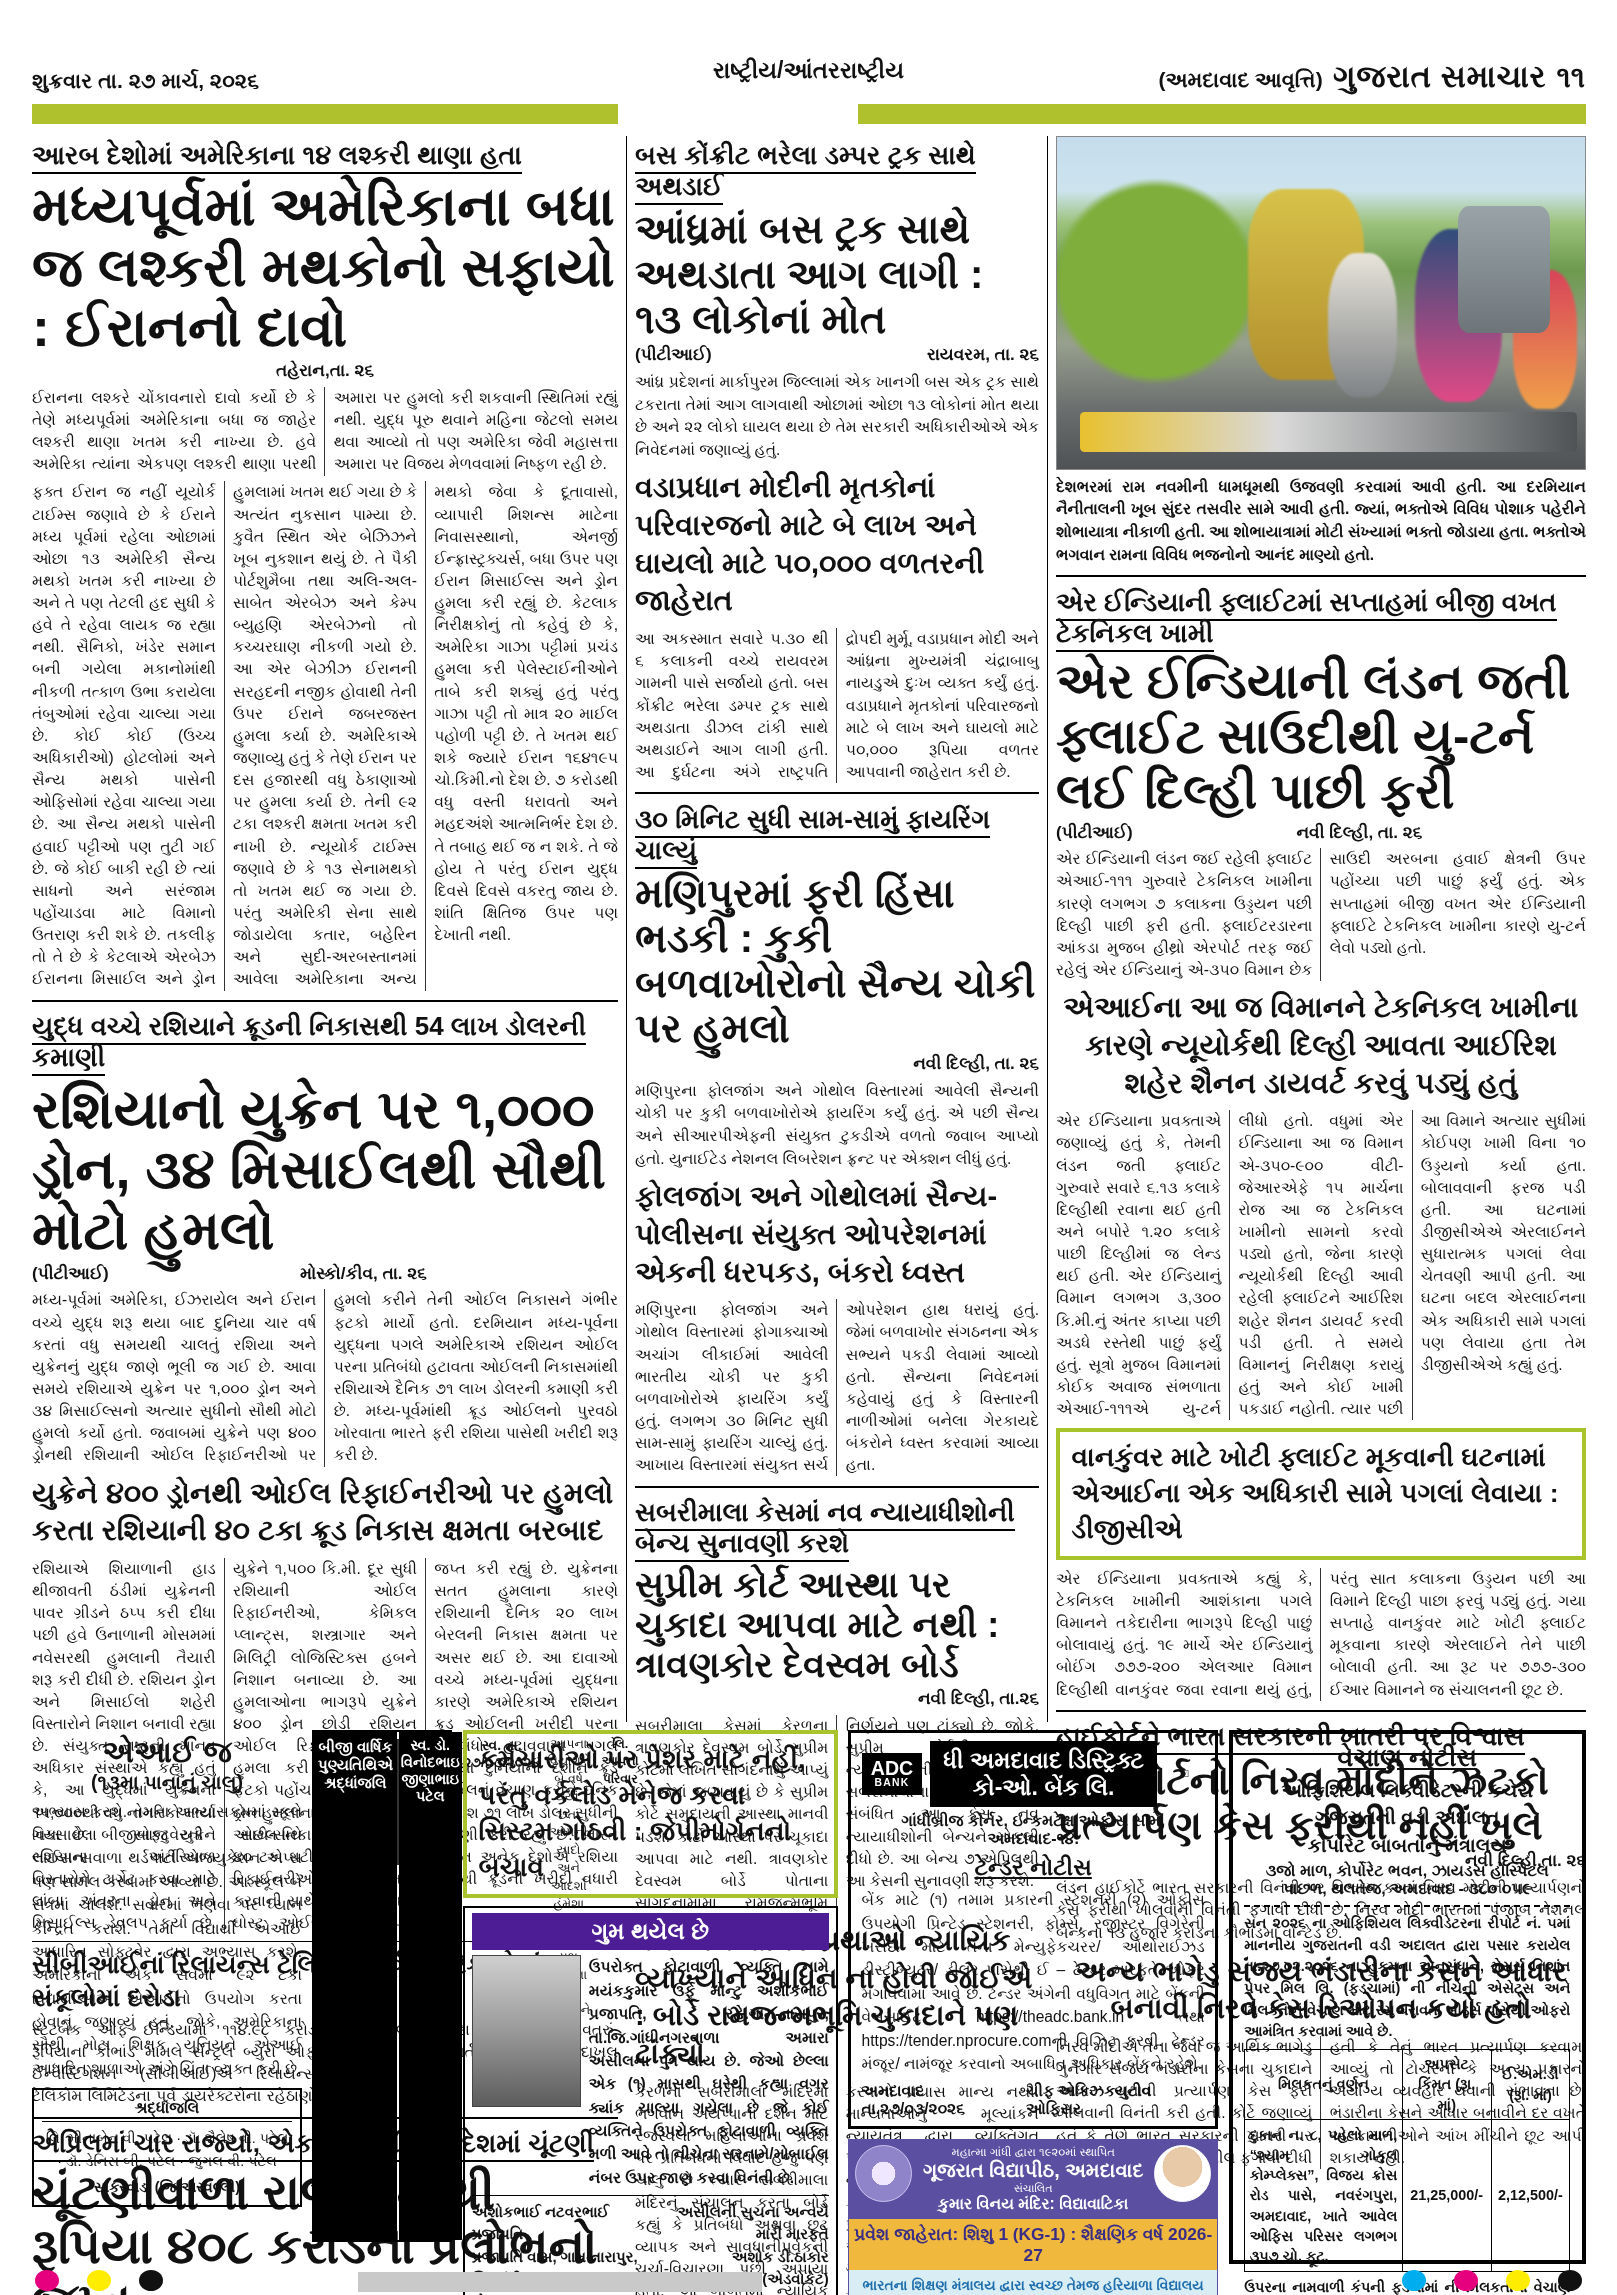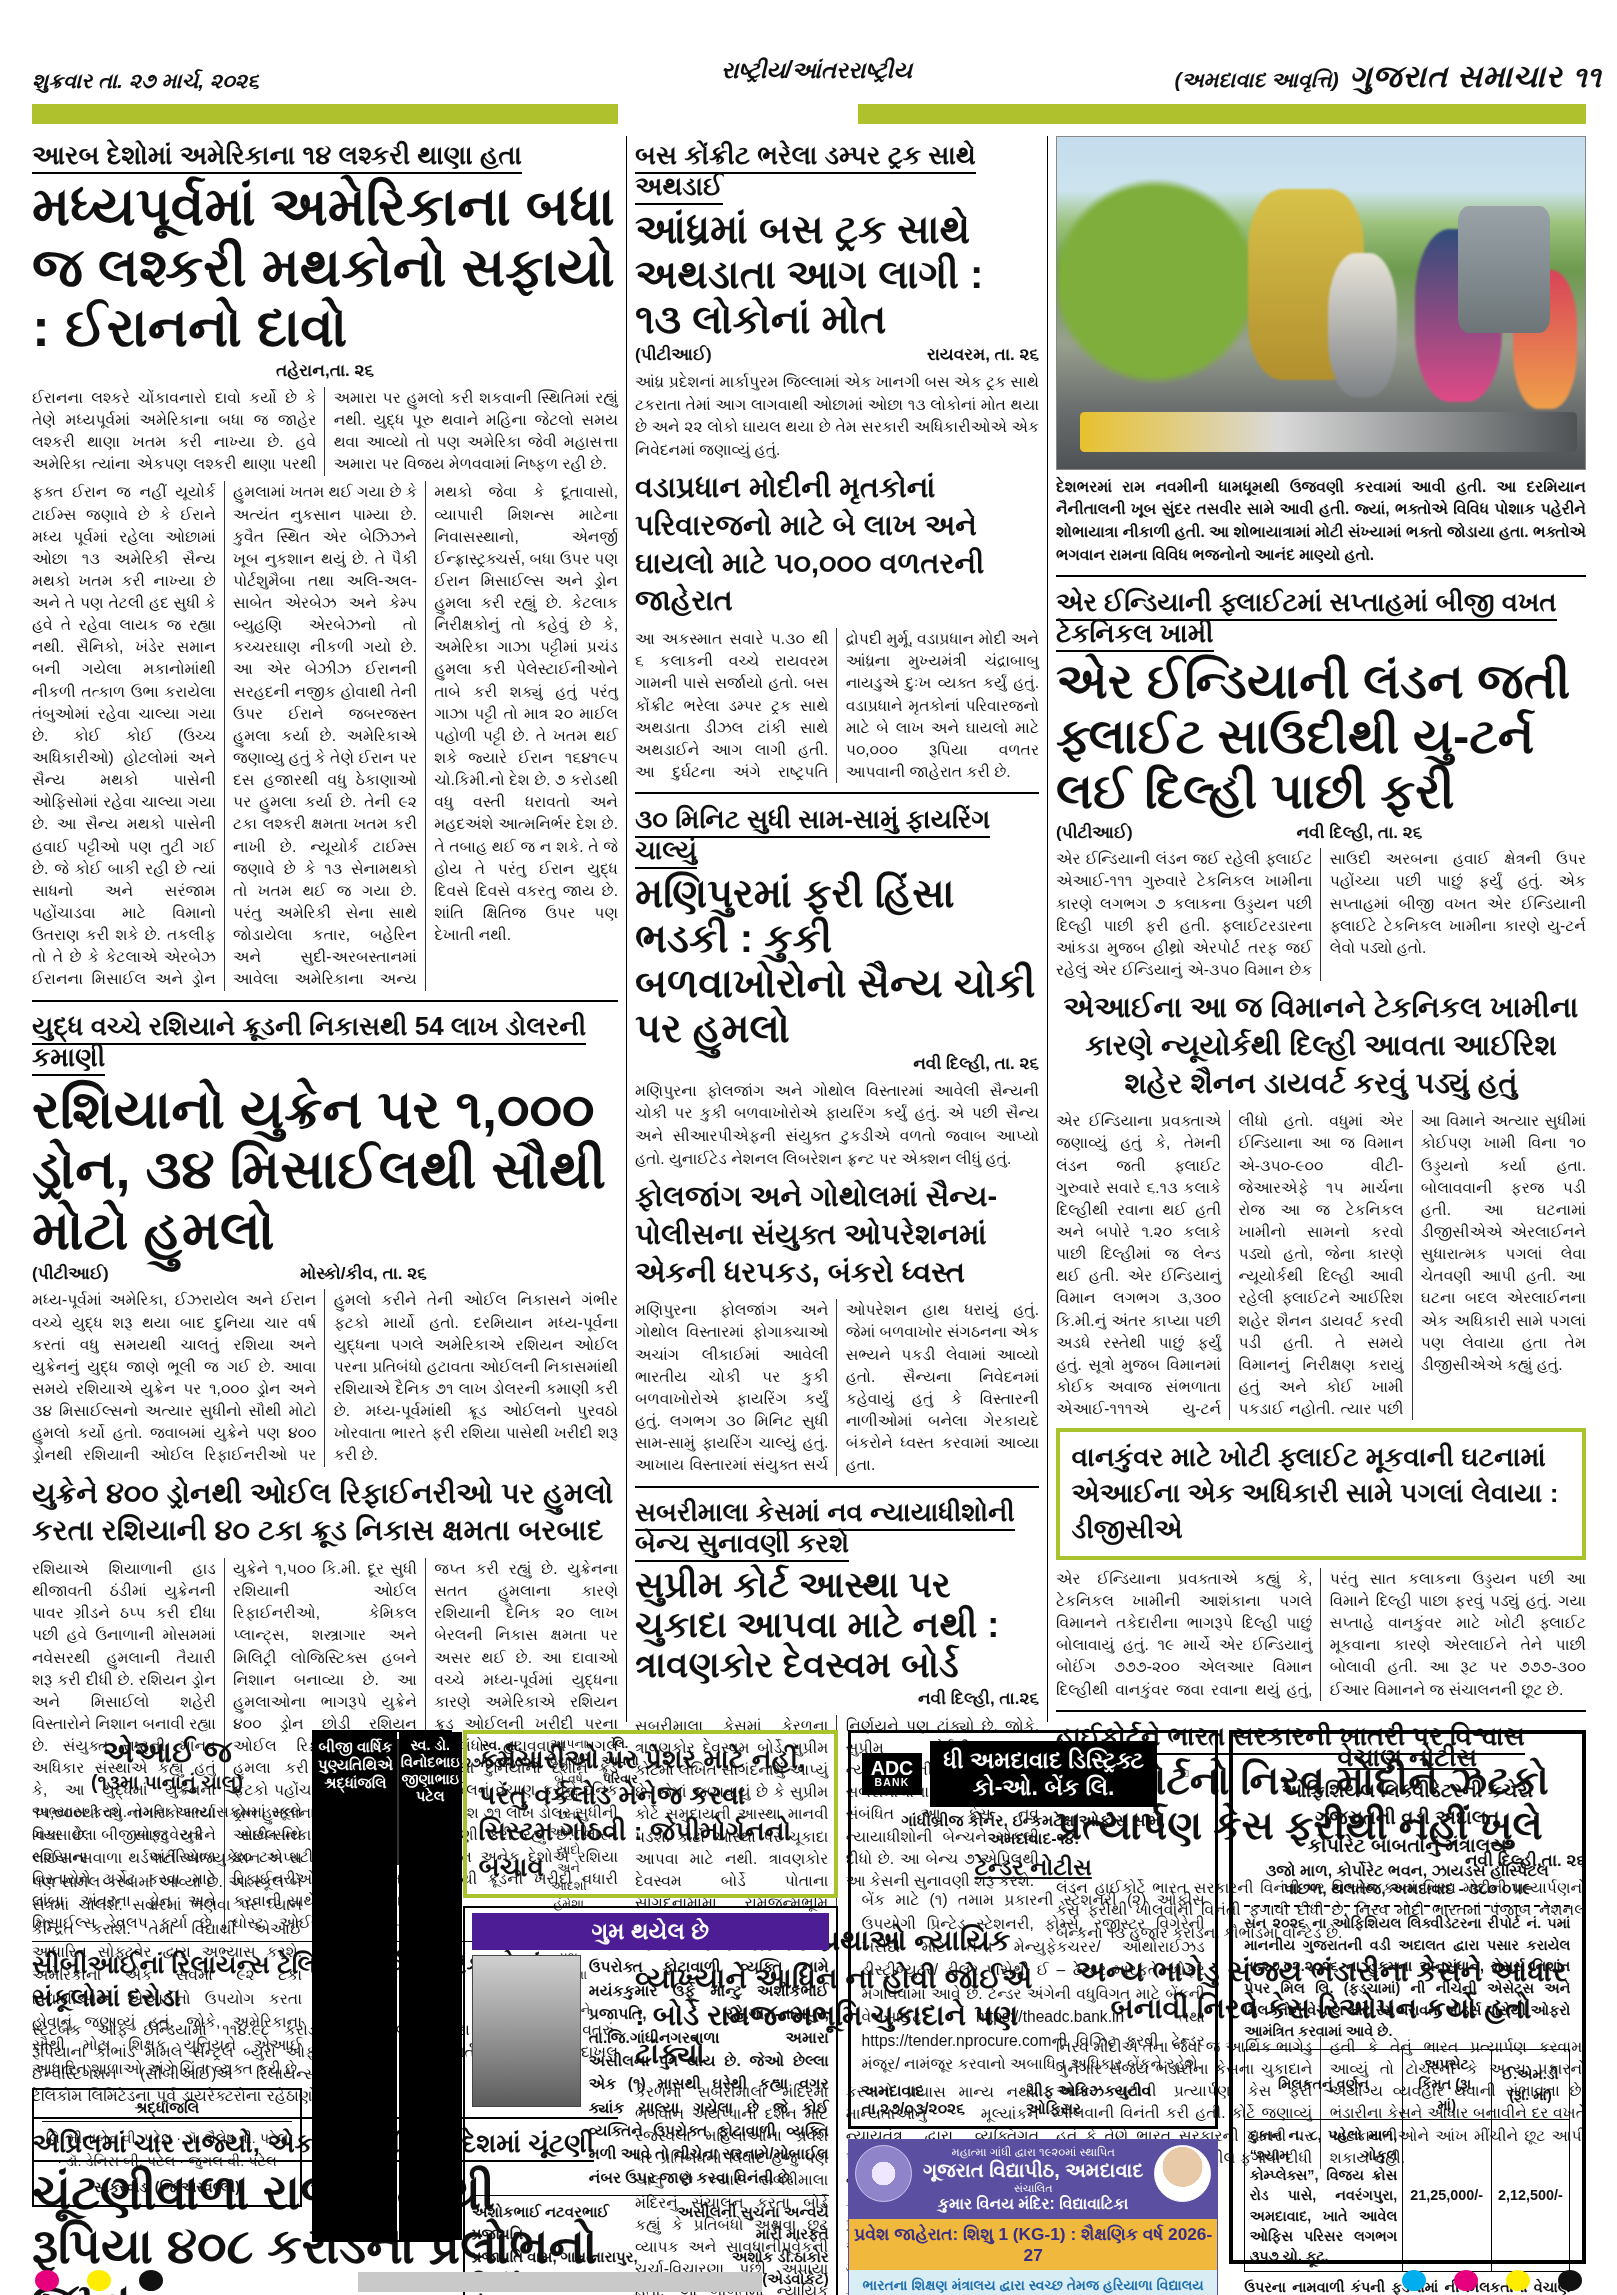--- a/index.html
+++ b/index.html
@@ -1,19 +1,19 @@
 <!DOCTYPE html>
 <html lang="gu" style="font-size:9.2px"><head>
 <meta charset="utf-8">
 <style>
   html,body{margin:0;padding:0;background:#e8e8e4;}
   .page{position:relative;width:1617px;height:2295px;background:#ffffff;margin:0 auto;
         font-family:"Liberation Sans","DejaVu Sans",sans-serif;color:#111;overflow:hidden;}
   
-  .hdr{position:absolute;top:46px;left:32px;right:16px;height:55px;font-style:italic;}
+  .hdr{position:absolute;top:46px;left:32px;right:32px;height:55px;}
   .hdr-date{position:absolute;left:0;bottom:8px;font-size:21px;font-weight:bold;}
   .hdr-section{position:absolute;left:50%;transform:translateX(-50%);bottom:17.3px;font-size:23px;font-weight:bold;}
   .hdr-right{position:absolute;right:0;bottom:5.8px;font-size:21px;font-weight:bold;display:flex;align-items:baseline;gap:10.4px;}
   .masthead{font-size:31px;font-weight:900;letter-spacing:0.6px;}
   .pageno{font-size:29px;font-weight:900;}
   .bar{position:absolute;height:19.6px;background:#afc22d;top:104px;}
   .bar.left{left:32px;width:586px;}
   .bar.right{left:858px;width:728px;}
   
   .content{position:absolute;top:136px;left:32px;width:1554px;height:1586px;display:flex;}

